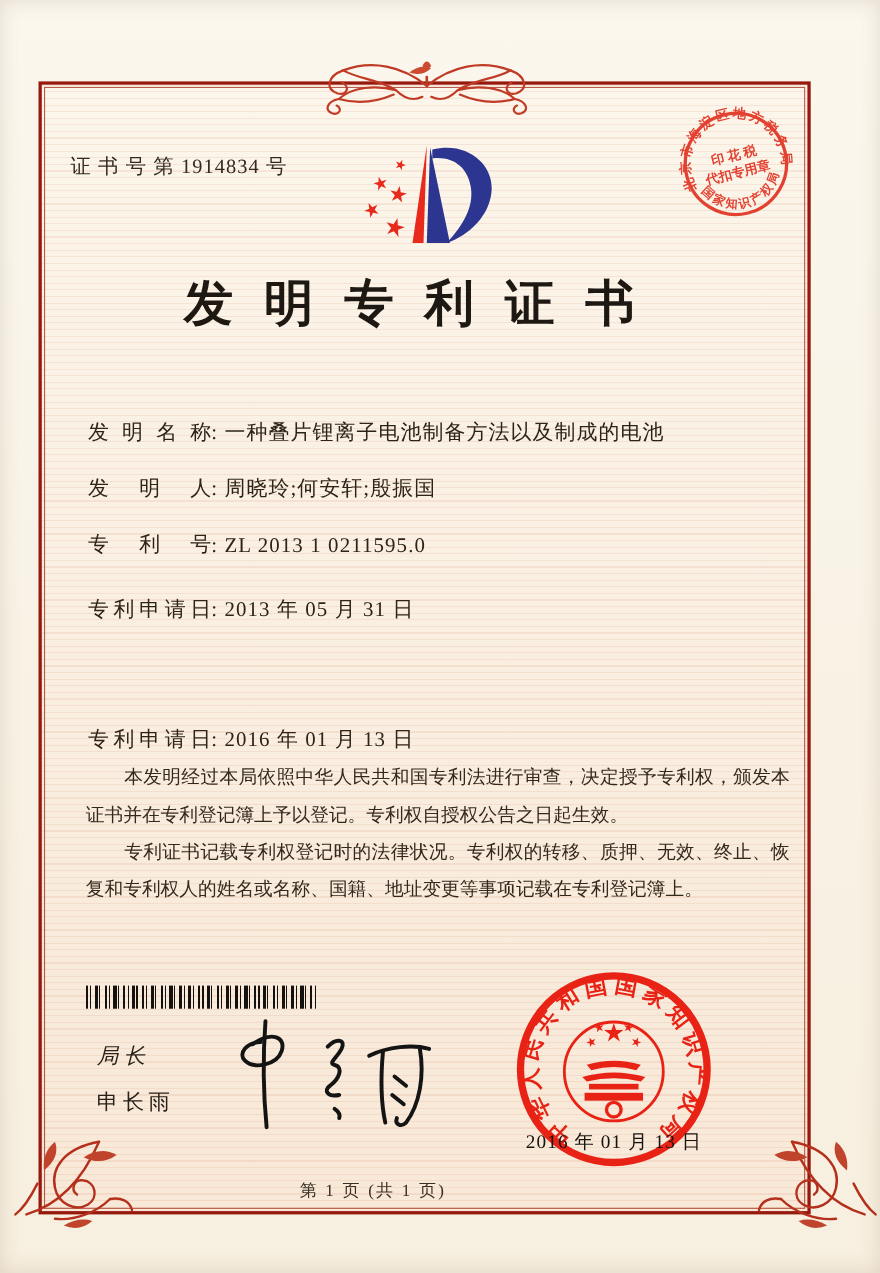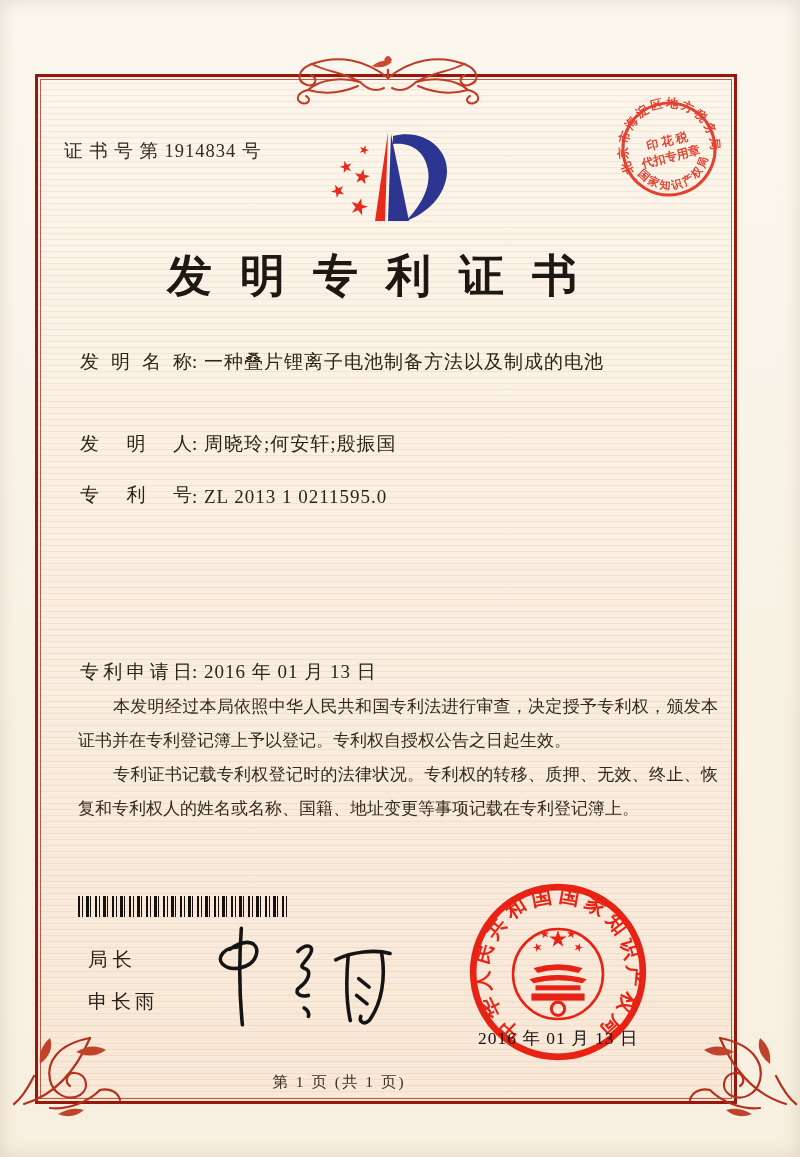--- a/index.html
+++ b/index.html
@@ -40,21 +40,21 @@
            text-align:justify; color:#33281c; }
   .paras p { margin:0; text-indent:35px; }
   .barcode {
     left:78px; top:896px; width:212px; height:21px;
     background:repeating-linear-gradient(90deg,
       #14110e 0 2px, transparent 2px 4px,
       #14110e 4px 5px, transparent 5px 8px,
       #14110e 8px 11px, transparent 11px 12px,
       #14110e 12px 13px, transparent 13px 17px);
   }
-  .signer-title { left:88px; top:946px; font-size:19.5px; letter-spacing:5px; color:#2a2118; }
+  .signer-title { left:88px; top:946px; font-size:19.5px; letter-spacing:5px; color:#2a2118;font-style:italic; }
   .signer-name  { left:88px; top:988px; font-size:19.5px; letter-spacing:4px; color:#2a2118;text-align:center; }
   .seal-date { left:478px; top:1026px; font-size:17.5px; letter-spacing:1px; color:#17130f; z-index:6; }
   .footer { left:35px; top:1072px; width:608px; text-align:center; font-size:15.5px;
             letter-spacing:2px; color:#3a2f24; }
   .tax-stamp { left:612px; top:92px; transform:rotate(-14deg); opacity:.92; z-index:5; }
   .office-seal { left:466px; top:880px; opacity:.95; z-index:5; }
   .logo { left:318px; top:120px; }
   .signature { left:195px; top:920px; z-index:2; }
   .ornament-top { left:268px; top:42px; z-index:3; }
   .ornament-bl { left:6px;  top:1032px; z-index:3; }
@@ -148,28 +148,31 @@
     </text>
     <text class="ring-text" font-size="11" letter-spacing="2" fill="#e13322">
       <textPath href="#taxBottom" startOffset="50%" text-anchor="middle">国家知识产权局</textPath>
     </text>
     <text x="57" y="53" text-anchor="middle" class="ring-text" font-size="12" fill="#e13322">印 花 税</text>
     <text x="57" y="69" text-anchor="middle" class="ring-text" font-size="12" fill="#e13322">代扣专用章</text>
   </svg>
 
   <div class="abs title">发明专利证书</div>
 
-  <div class="abs field-row" style="top:349px">
+  <div class="abs field-row" style="top:380px">
     <span class="field-label">发明名称</span><span class="field-colon">:</span><span class="field-value">一种叠片锂离子电池制备方法以及制成的电池</span>
   </div>
   <div class="abs field-row" style="top:431px">
     <span class="field-label">发明人</span><span class="field-colon">:</span><span class="field-value">周晓玲;何安轩;殷振国</span>
   </div>
   <div class="abs field-row" style="top:482px">
     <span class="field-label">专利号</span><span class="field-colon">:</span><span class="field-value">ZL 2013 1 0211595.0</span>
+  </div>
+  <div class="abs field-row" style="top:541px">
+    <span class="field-label">专利申请日</span><span class="field-colon">:</span><span class="field-value">2013 年 05 月 31 日</span>
   </div>
   <div class="abs field-row" style="top:659px">
     <span class="field-label">专利申请日</span><span class="field-colon">:</span><span class="field-value">2016 年 01 月 13 日</span>
   </div>
 
   <div class="abs paras">
     <p>本发明经过本局依照中华人民共和国专利法进行审查，决定授予专利权，颁发本证书并在专利登记簿上予以登记。专利权自授权公告之日起生效。</p>
     <p>专利证书记载专利权登记时的法律状况。专利权的转移、质押、无效、终止、恢复和专利权人的姓名或名称、国籍、地址变更等事项记载在专利登记簿上。</p>
   </div>
 

